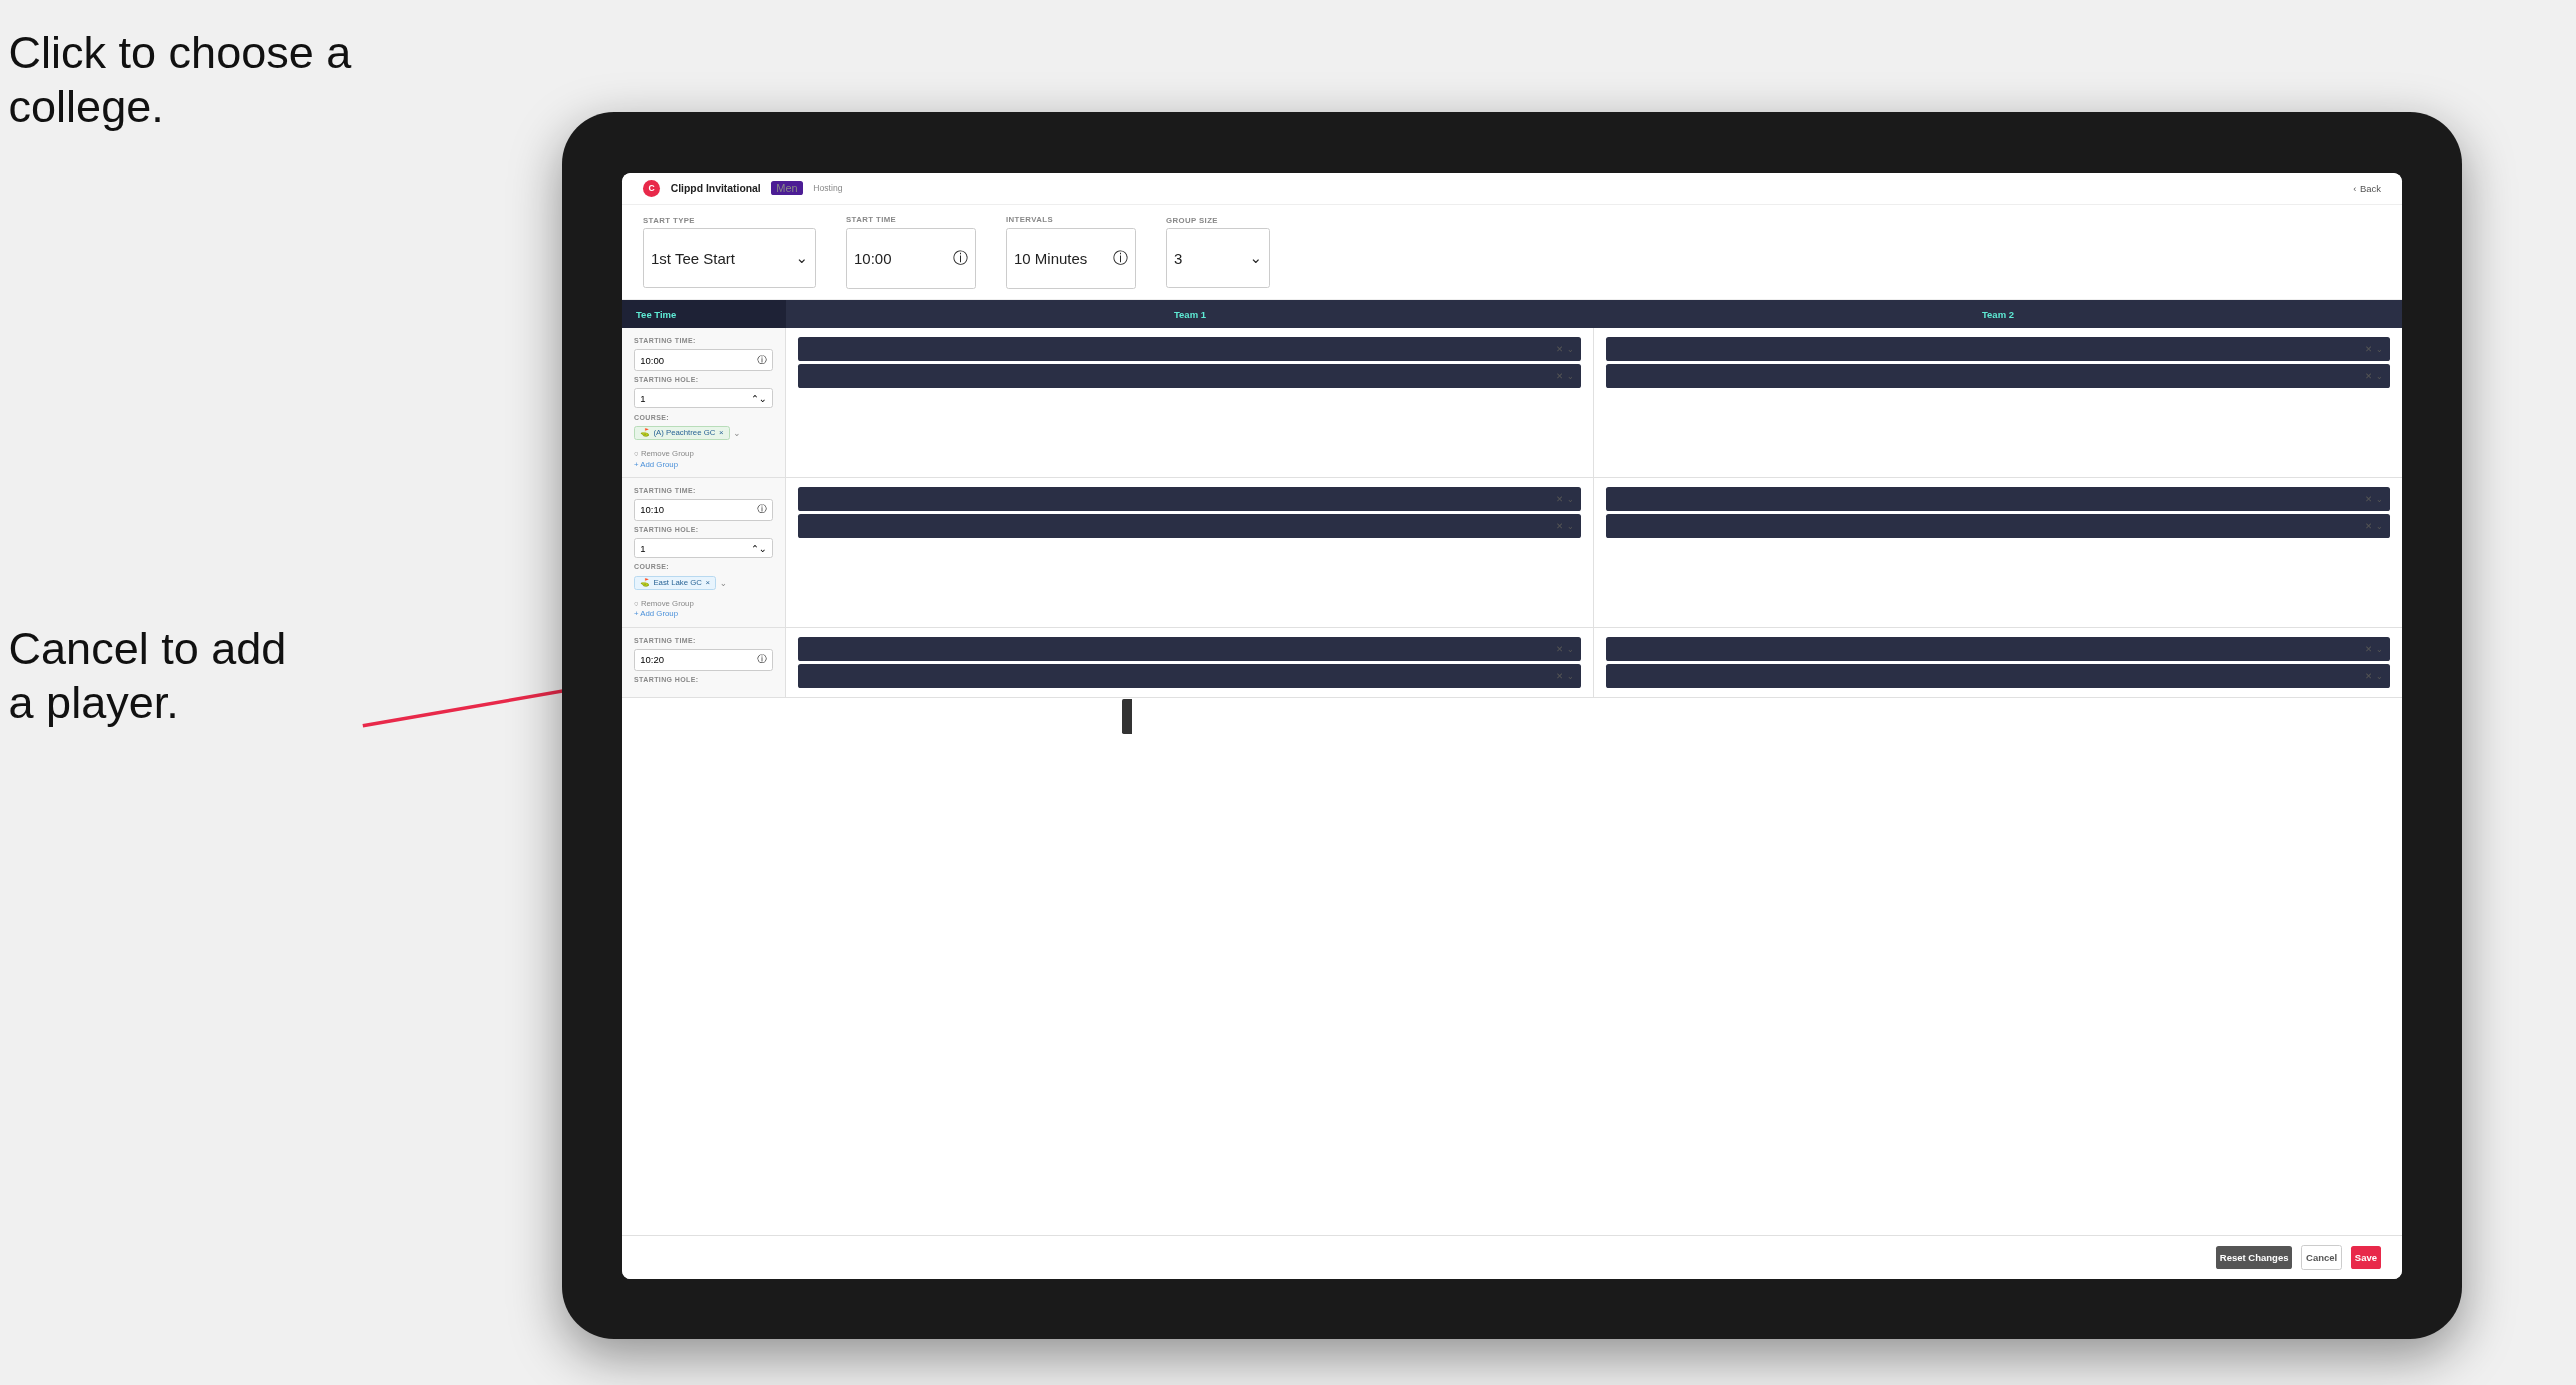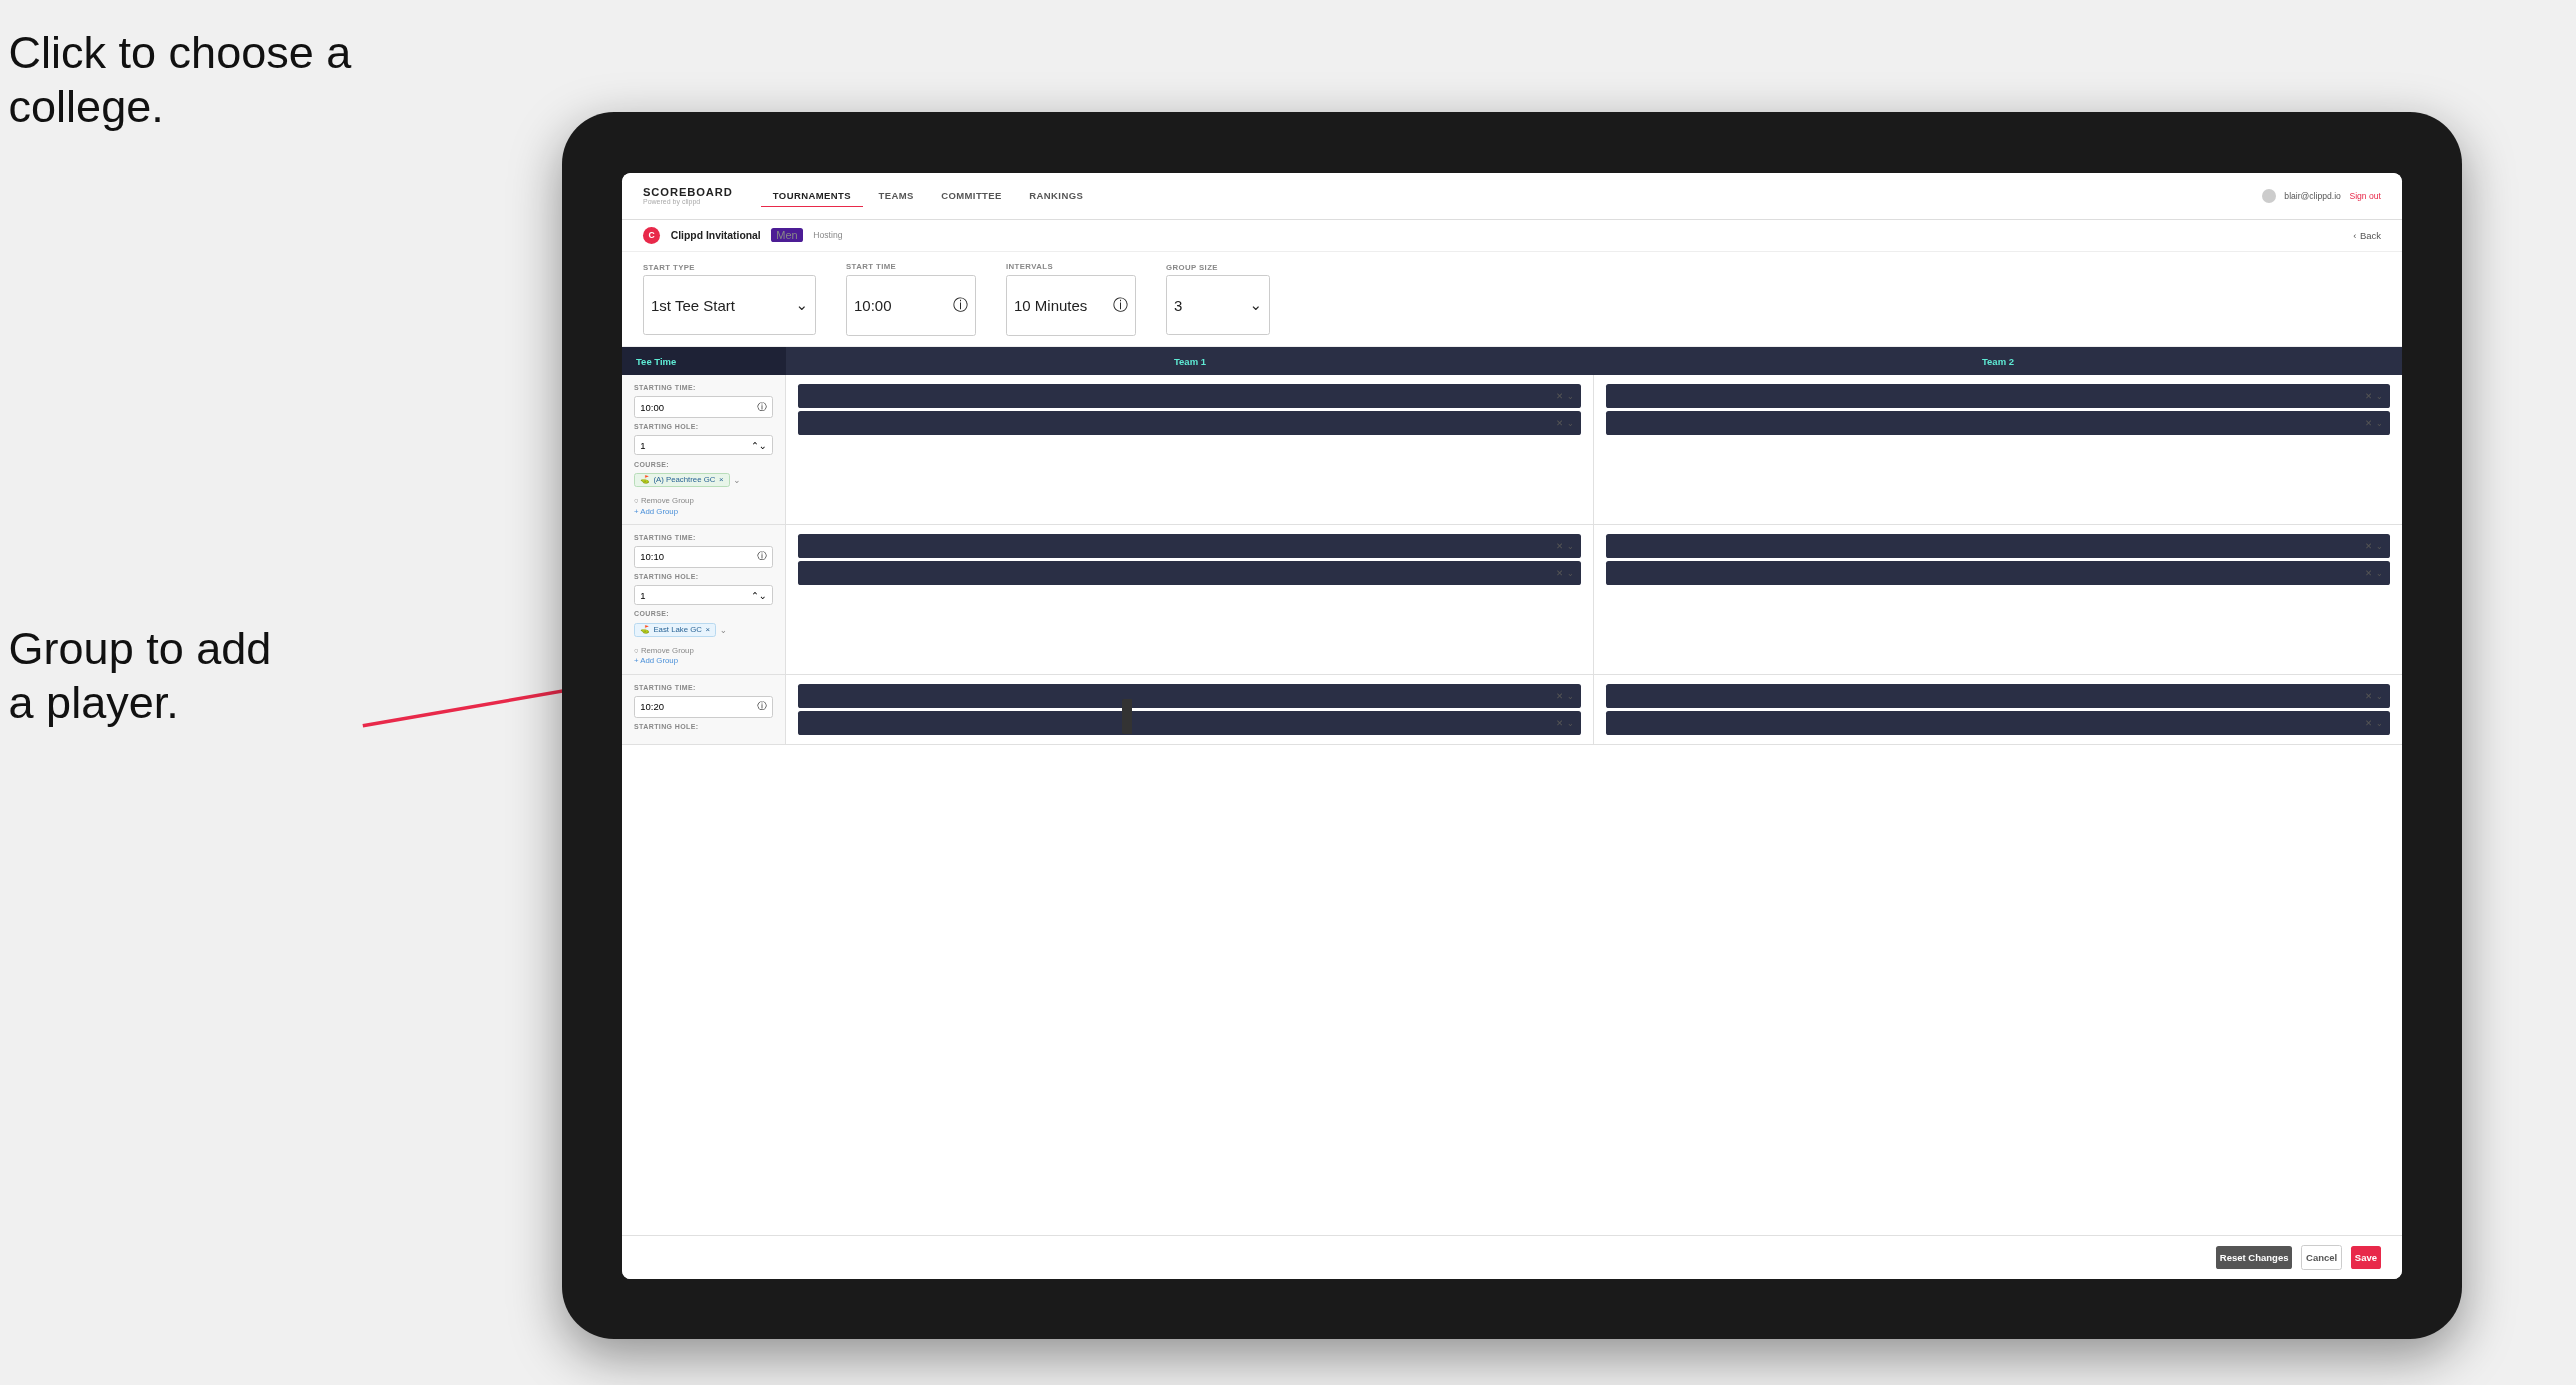--- a/index.html
+++ b/index.html
@@ -321,21 +321,21 @@
   </style>
 </head>
 <body>
 
 <div class="annotation annotation-1">
   <span>Click to choose a</span><br>
   <span>college.</span>
 </div>
 
 <div class="annotation annotation-2">
-  <span>Group to add</span><br>
+  <span>Cancel to add</span><br>
   <span>a player.</span>
 </div>
 
 <svg class="arrow-svg" xmlns="http://www.w3.org/2000/svg" viewBox="0 0 2982 1604" width="2576" height="1386">
 
   <defs>
     <marker id="arrowhead1" markerWidth="10" markerHeight="7" refX="10" refY="3.5" orient="auto">
       <polygon points="0 0, 10 3.5, 0 7" fill="#e8294a"></polygon>
     </marker>
     <marker id="arrowhead2" markerWidth="10" markerHeight="7" refX="10" refY="3.5" orient="auto">
@@ -345,37 +345,20 @@
 
   <line x1="680" y1="215" x2="1460" y2="580" stroke="#e8294a" stroke-width="4" marker-end="url(#arrowhead1)"></line>
 
   <line x1="420" y1="840" x2="1455" y2="660" stroke="#e8294a" stroke-width="4" marker-end="url(#arrowhead2)"></line>
 </svg>
 
 <div class="tablet-frame">
   <div class="side-btn"></div>
   <div class="tablet-screen">
 
-    <div class="top-nav">
-      <div class="brand">
-        <span class="brand-title">SCOREBOARD</span>
-        <span class="brand-sub">Powered by clippd</span>
-      </div>
-      <div class="nav-links">
-        <div class="nav-link active">TOURNAMENTS</div>
-        <div class="nav-link">TEAMS</div>
-        <div class="nav-link">COMMITTEE</div>
-        <div class="nav-link">RANKINGS</div>
-      </div>
-      <div class="nav-right">
-        <div class="user-dot"></div>
-        <span>blair@clippd.io</span>
-        <span style="cursor:pointer;color:#e8294a;">Sign out</span>
-      </div>
-    </div>
 
     <div class="sub-header">
       <div class="sub-header-logo">
         <span>C</span>
       </div>
       <span class="sub-header-title">Clippd Invitational</span>
       <span class="sub-header-badge">Men</span>
       <span class="sub-header-tag">Hosting</span>
       <div class="back-btn">
         <span>‹</span>

